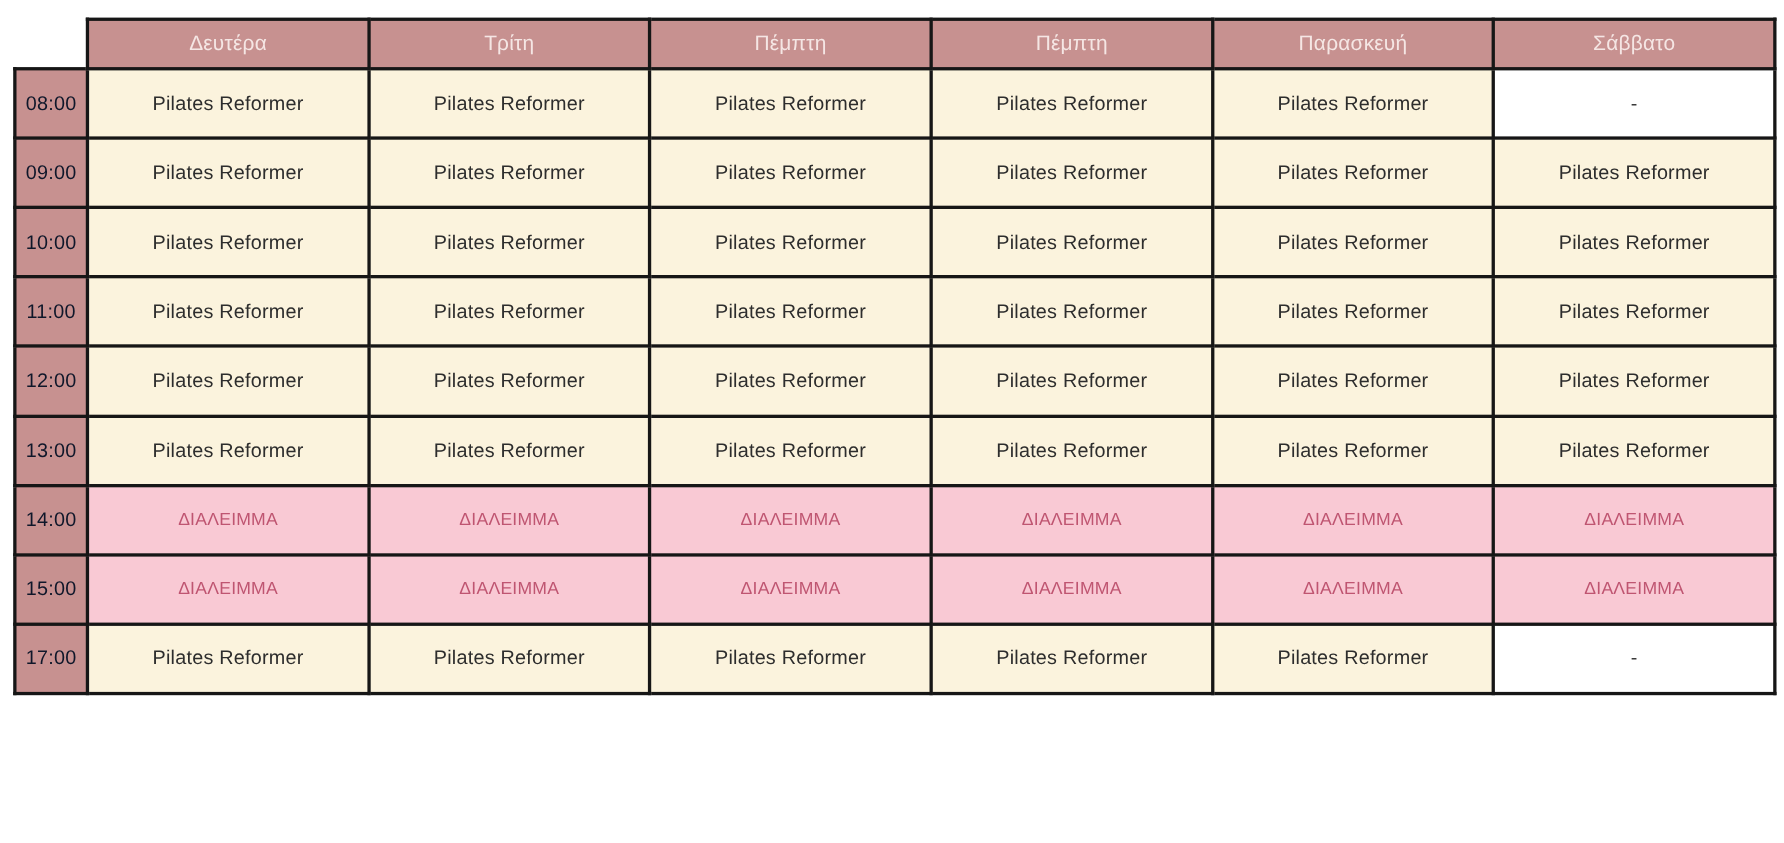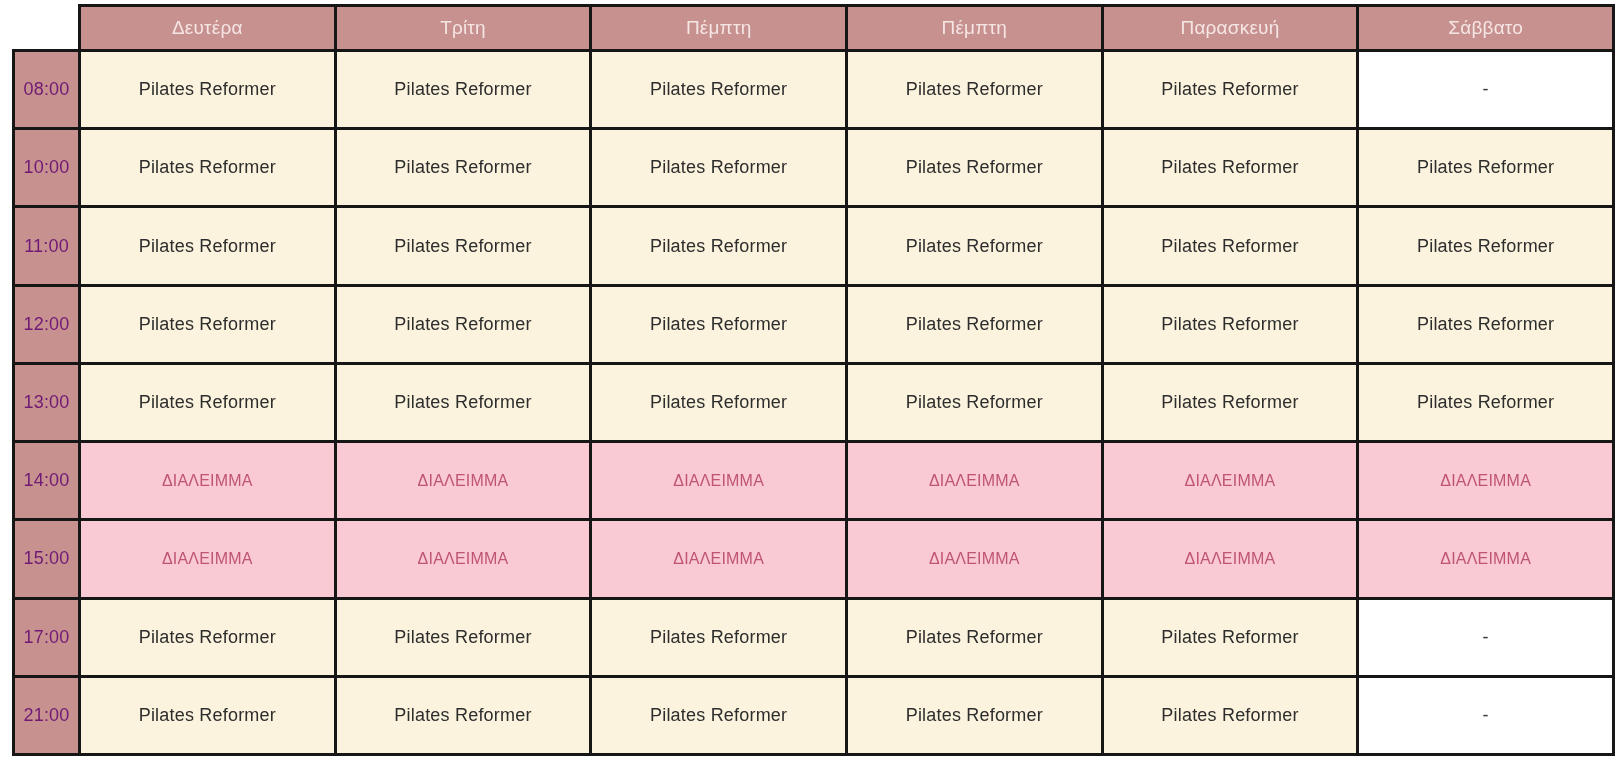--- a/index.html
+++ b/index.html
@@ -7,23 +7,23 @@
     padding: 0;
     width: 1622px;
     height: 766px;
     background: #ffffff;
     font-family: "Liberation Sans", "DejaVu Sans", sans-serif;
     overflow: hidden;
   }
   table.schedule {
     position: absolute;
     left: 12px;
-    top: 4px;
+    top: 16px;
     width: 1603px;
-    height: 752px;
+    height: 616px;
     border-collapse: collapse;
     table-layout: fixed;
   }
   th, td {
     border: 3px solid #161616;
     text-align: center;
     vertical-align: middle;
     padding: 0;
     font-weight: 400;
     letter-spacing: 0.2px;
@@ -33,21 +33,21 @@
     background: transparent;
   }
   tr.header-row { height: 45px; }
   th.day-header {
     background: #c79190;
     color: #f5e6e4;
     font-size: 19px;
   }
   th.time-cell {
     background: #c79190;
-    color: #701a75;
+    color: #0f172a;
     font-size: 18px;
   }
   td.cell-class {
     background: #fbf3dd;
     color: #2d2d2d;
     font-size: 18px;
   }
   td.cell-break {
     background: #f9c9d4;
     color: #bf5571;
@@ -87,20 +87,29 @@
   <tbody id="schedule-body">
 
   <tr>
         <th class="time-cell">08:00</th>
         <td class="cell-class">Pilates Reformer</td>
         <td class="cell-class">Pilates Reformer</td>
         <td class="cell-class">Pilates Reformer</td>
         <td class="cell-class">Pilates Reformer</td>
         <td class="cell-class">Pilates Reformer</td>
         <td class="cell-empty">-</td>
+      </tr>
+      <tr>
+        <th class="time-cell">09:00</th>
+        <td class="cell-class">Pilates Reformer</td>
+        <td class="cell-class">Pilates Reformer</td>
+        <td class="cell-class">Pilates Reformer</td>
+        <td class="cell-class">Pilates Reformer</td>
+        <td class="cell-class">Pilates Reformer</td>
+        <td class="cell-class">Pilates Reformer</td>
       </tr>
       <tr>
         <th class="time-cell">10:00</th>
         <td class="cell-class">Pilates Reformer</td>
         <td class="cell-class">Pilates Reformer</td>
         <td class="cell-class">Pilates Reformer</td>
         <td class="cell-class">Pilates Reformer</td>
         <td class="cell-class">Pilates Reformer</td>
         <td class="cell-class">Pilates Reformer</td>
       </tr>
@@ -151,23 +160,14 @@
       </tr>
       <tr>
         <th class="time-cell">17:00</th>
         <td class="cell-class">Pilates Reformer</td>
         <td class="cell-class">Pilates Reformer</td>
         <td class="cell-class">Pilates Reformer</td>
         <td class="cell-class">Pilates Reformer</td>
         <td class="cell-class">Pilates Reformer</td>
         <td class="cell-empty">-</td>
       </tr>
-      <tr>
-        <th class="time-cell">21:00</th>
-        <td class="cell-class">Pilates Reformer</td>
-        <td class="cell-class">Pilates Reformer</td>
-        <td class="cell-class">Pilates Reformer</td>
-        <td class="cell-class">Pilates Reformer</td>
-        <td class="cell-class">Pilates Reformer</td>
-        <td class="cell-empty">-</td>
-      </tr>
     </tbody>
 </table>
 
 </body></html>

